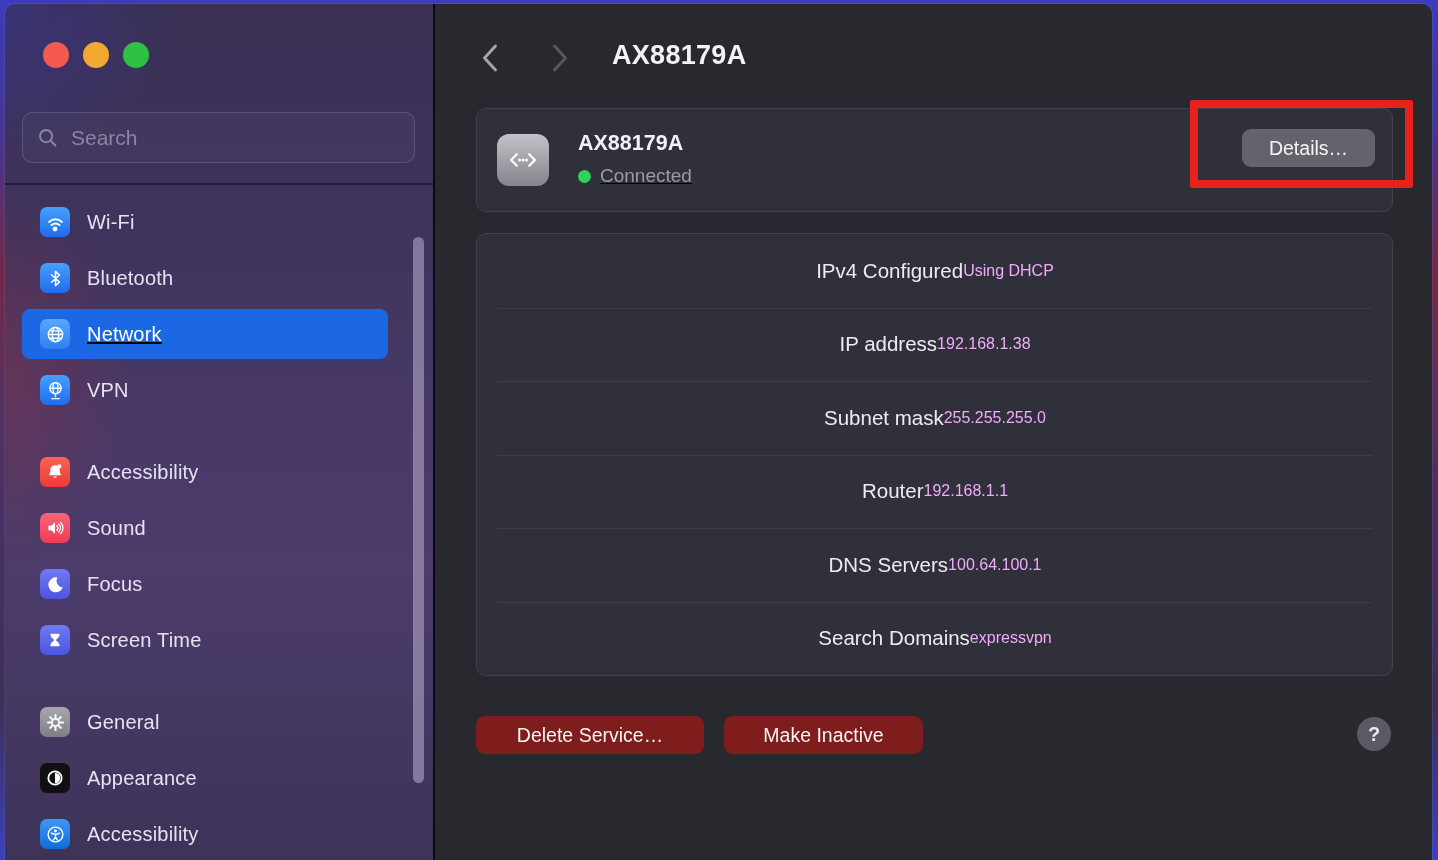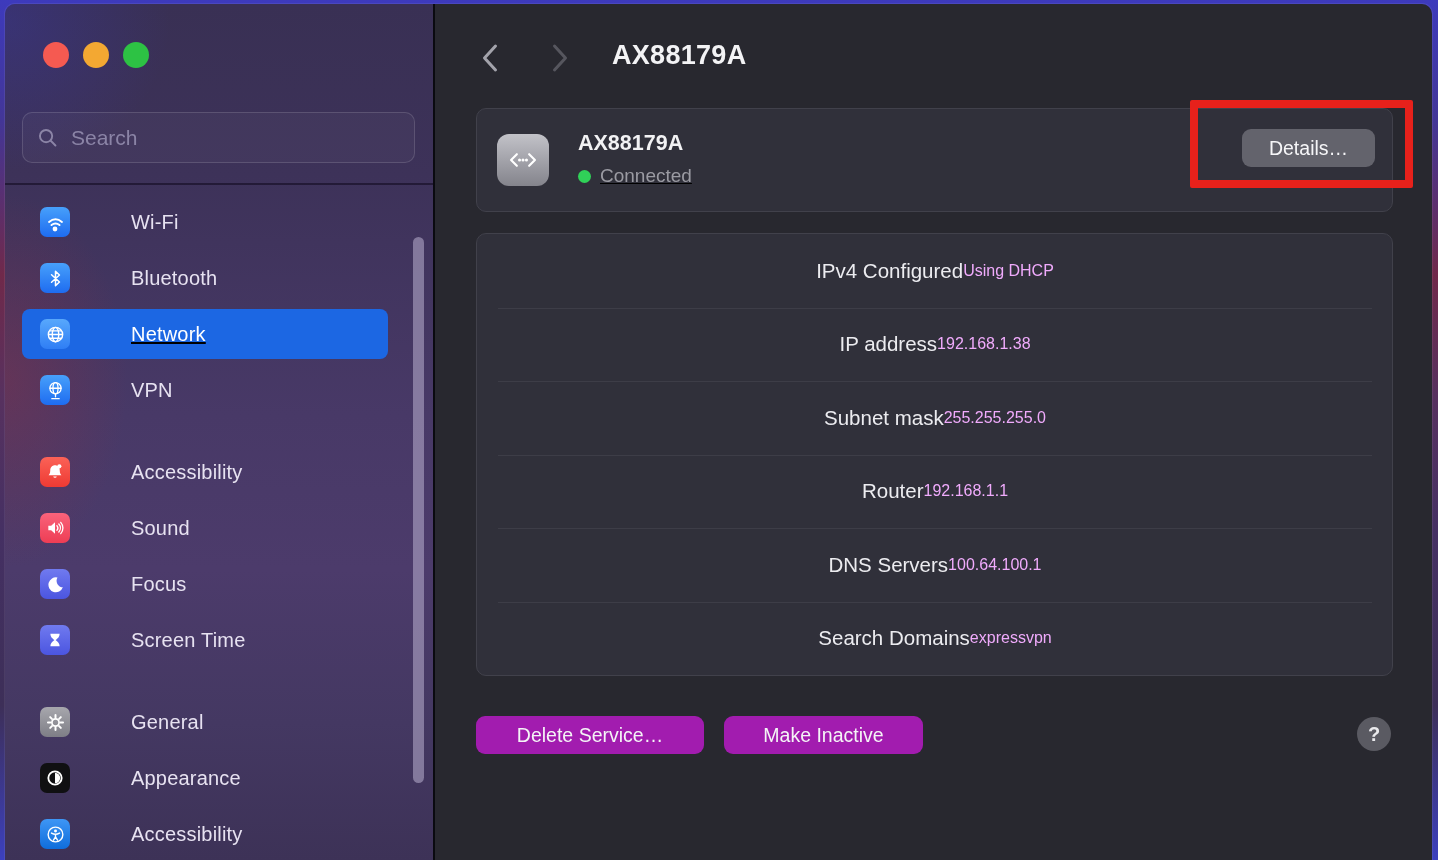--- a/index.html
+++ b/index.html
@@ -31,21 +31,21 @@
     padding-left:13px; gap:12px; }
   .search input { background:transparent; border:none; outline:none; width:300px;
     font-size:21px; color:#e7e2f1; font-family:inherit; }
   .search input::placeholder { color:#8b84a6; }
   .side-sep { position:absolute; top:179px; left:0; right:0; height:2px; background:rgba(14,8,28,.55); }
 
   .group { position:absolute; left:17px; width:366px; }
   .g1{ top:193px; } .g2{ top:443px; } .g3{ top:693px; }
   .item { height:50px; margin-bottom:6px; display:flex; align-items:center;
     gap:17px; padding-left:18px; border-radius:8px; cursor:default; }
-  .item .lbl { font-size:20px; color:#e7e2f1; letter-spacing:.2px;margin-left:44px; }
+  .item .lbl { font-size:20px; color:#e7e2f1; letter-spacing:.2px; }
   .item.selected { background:#1c67e3;text-decoration:underline; }
   .item.selected .lbl { color:#ffffff; font-weight:500; }
   .badge { width:30px; height:30px; border-radius:7px; flex:none;
     display:flex; align-items:center; justify-content:center; }
   .c-blue   { background:linear-gradient(180deg,#47a0fb,#1e6cf0); }
   .c-bluesel{ background:linear-gradient(180deg,#58a8fc,#2f7ef5); }
   .c-red    { background:linear-gradient(180deg,#fb6257,#ee3a33); }
   .c-pink   { background:linear-gradient(180deg,#f9637b,#ee3d54); }
   .c-indigo { background:linear-gradient(180deg,#707aef,#4b55e0); }
   .c-gray   { background:linear-gradient(180deg,#a7a7ad,#7e7e86); }
@@ -84,21 +84,21 @@
     border:8px solid #e7211b; border-radius:2px; z-index:5; pointer-events:none; }
 
   .settings-card { top:229px; height:443px; display:flex; flex-direction:column; }
   .srow { flex:1; position:relative; display:flex; align-items:center;
     justify-content:center; padding:0 20px 0 21px; }
   .srow:not(:first-child)::before { content:""; position:absolute; top:0; left:21px;
     right:20px; height:1px; background:#3d3d47; }
   .srow .k { font-size:20.5px; color:#ececf0; }
   .srow .v { font-size:16px; color:#f0abfc; }
 
-  .push-btn { position:absolute; top:712px; height:38px; background:#a21caf;
+  .push-btn { position:absolute; top:712px; height:38px; background:#7f1d1d;
     border-radius:9px; display:flex; align-items:center; justify-content:center;
     font-size:19.5px; color:#f4f4f6; cursor:default; }
   .btn-delete { left:41px; width:228px; }
   .btn-inactive { left:289px; width:199px; }
   .help-btn { position:absolute; left:922px; top:713px; width:34px; height:34px;
     border-radius:50%; background:#5a5a62; display:flex; align-items:center;
     justify-content:center; font-size:20px; font-weight:600; color:#e9e9ec; cursor:default; }
 </style>
 </head>
 <body>

